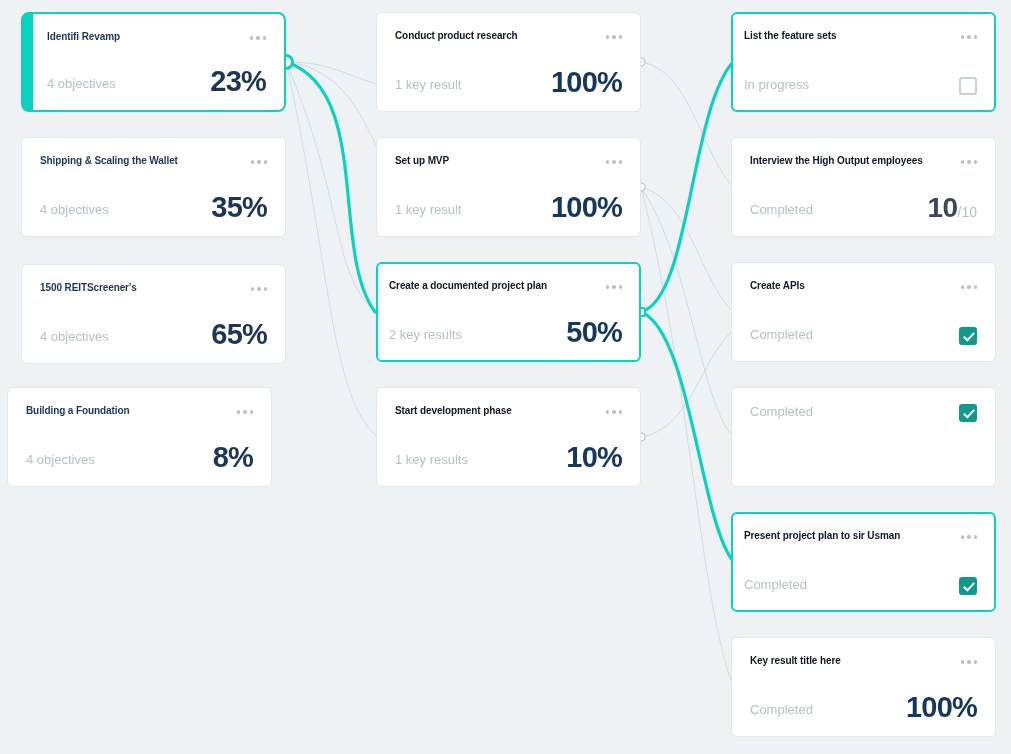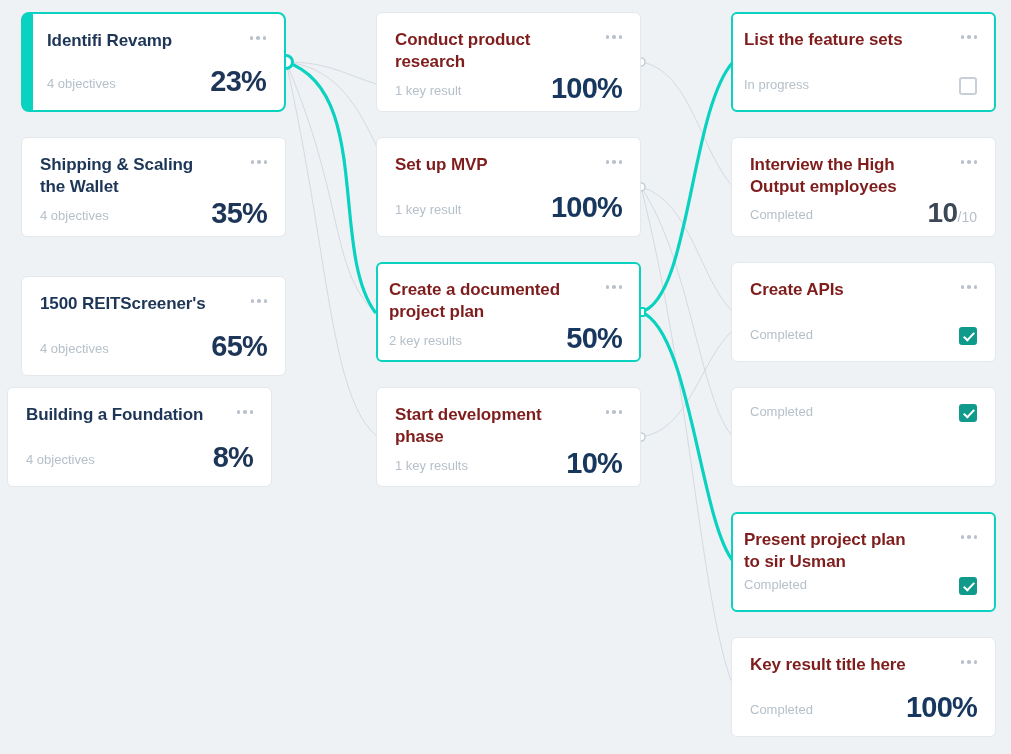--- a/index.html
+++ b/index.html
@@ -30,28 +30,28 @@
     border-radius: 8px;
   }
   .card.sel {
     border: 2px solid #0ad2c0;
     border-radius: 6px;
     padding: 15px 17px 13px 11px;
   }
 
   .row-top { display: flex; align-items: flex-start; justify-content: space-between; gap: 8px; }
   .title {
-    font-size: 17px;
+    font-size: 10px;
     font-weight: bold;
     color: #1d3557;
     line-height: 1.32;
     letter-spacing: -0.1px;
     max-width: 180px;
   }
-  .card.mid .title, .card.right .title { color: #7f1d1d; }
+  .card.mid .title, .card.right .title { color: #0f172a; }
 
   .dots { display: flex; gap: 3px; padding-top: 6px; flex: 0 0 auto; }
   .dots i { width: 3.5px; height: 3.5px; border-radius: 50%; background: #b9c2cc; display: block; }
 
   .row-bot { display: flex; align-items: flex-end; justify-content: space-between; gap: 4px; }
   .sub {
     font-size: 13px;
     color: #b6c0c9;
     line-height: 1.2;
     padding-bottom: 4px;
@@ -142,21 +142,21 @@
           <i></i>
           <i></i>
         </div>
     </div>
     <div class="row-bot">
       <div class="sub">4 objectives</div>
       <div class="pct">35%</div>
     </div>
   </div>
 
-  <div class="card obj" style="left:21px; top:276px; width:265px; height:100px;">
+  <div class="card obj" style="left:21px; top:264px; width:265px; height:100px;">
     <div class="row-top">
       <div class="title">1500 REITScreener's</div>
       <div class="dots">
           <i></i>
           <i></i>
           <i></i>
         </div>
     </div>
     <div class="row-bot">
       <div class="sub">4 objectives</div>

